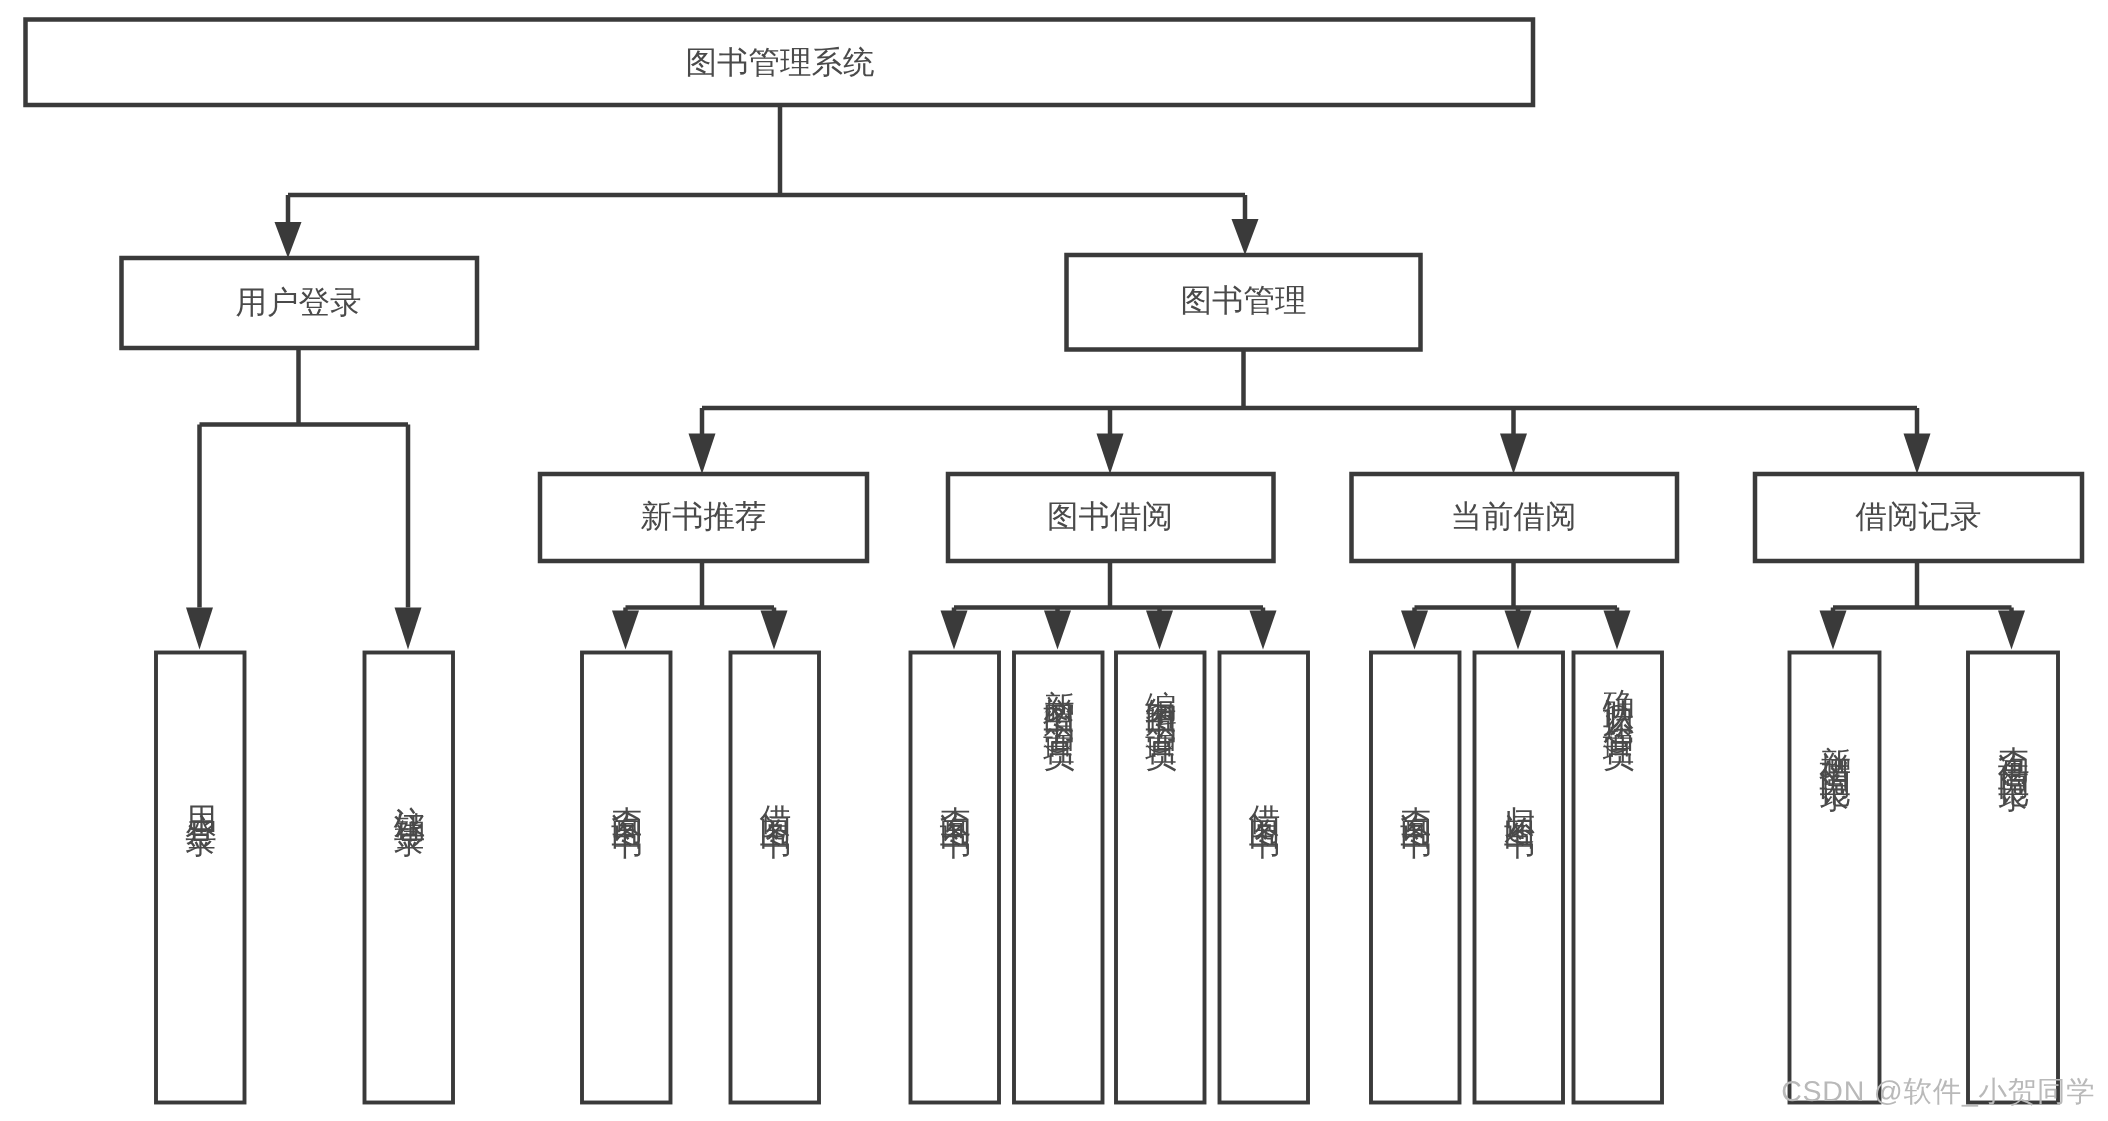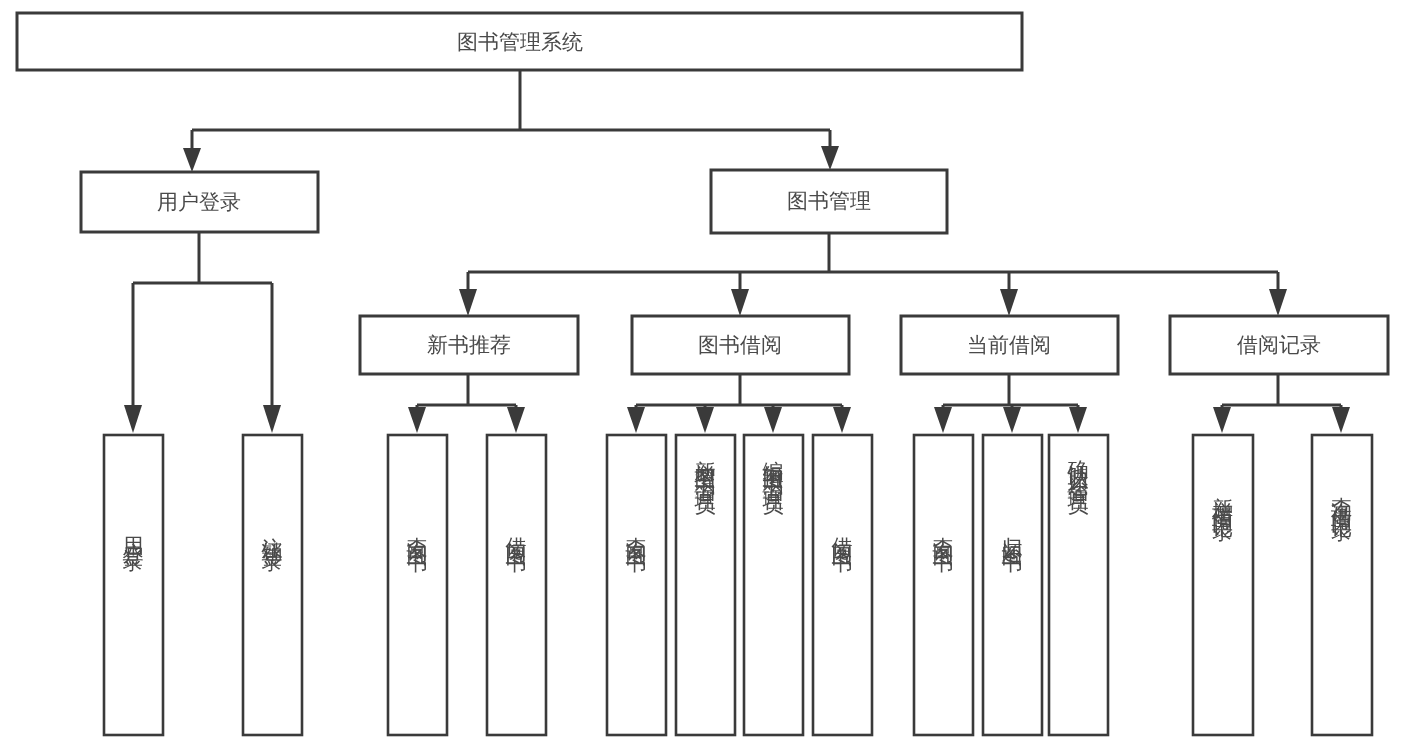--- a/index.html
+++ b/index.html
@@ -228,14 +228,15 @@
     <span class="leaf-label" style="margin-top:8px;">确认归还（管理员）</span>
   </div>
 
   <div class="leaf-label-wrap" style="left:1193px; top:435px; width:60px; height:300px;">
     <span class="leaf-label" style="margin-top:45px;">新增借阅记录</span>
   </div>
   <div class="leaf-label-wrap" style="left:1312px; top:435px; width:60px; height:300px;">
     <span class="leaf-label" style="margin-top:45px;">查询借阅记录</span>
   </div>
 
+  <div class="watermark">CSDN @软件_小贺同学</div>
 
 </div>
 
 </body></html>

